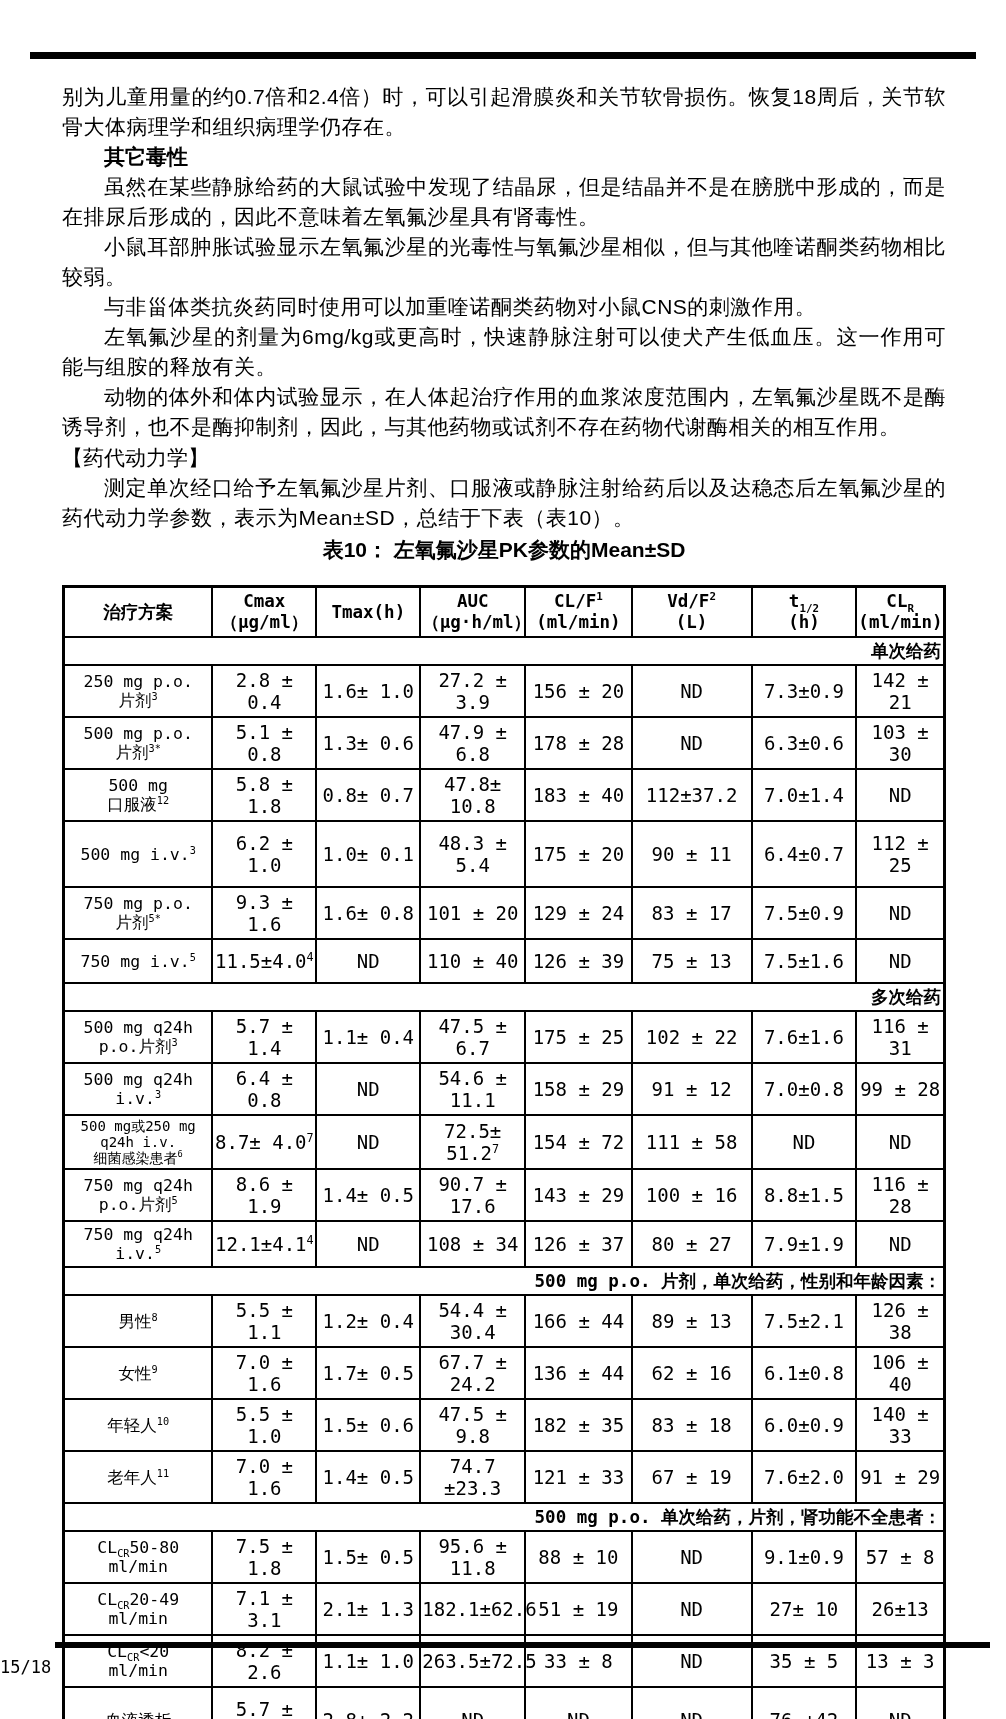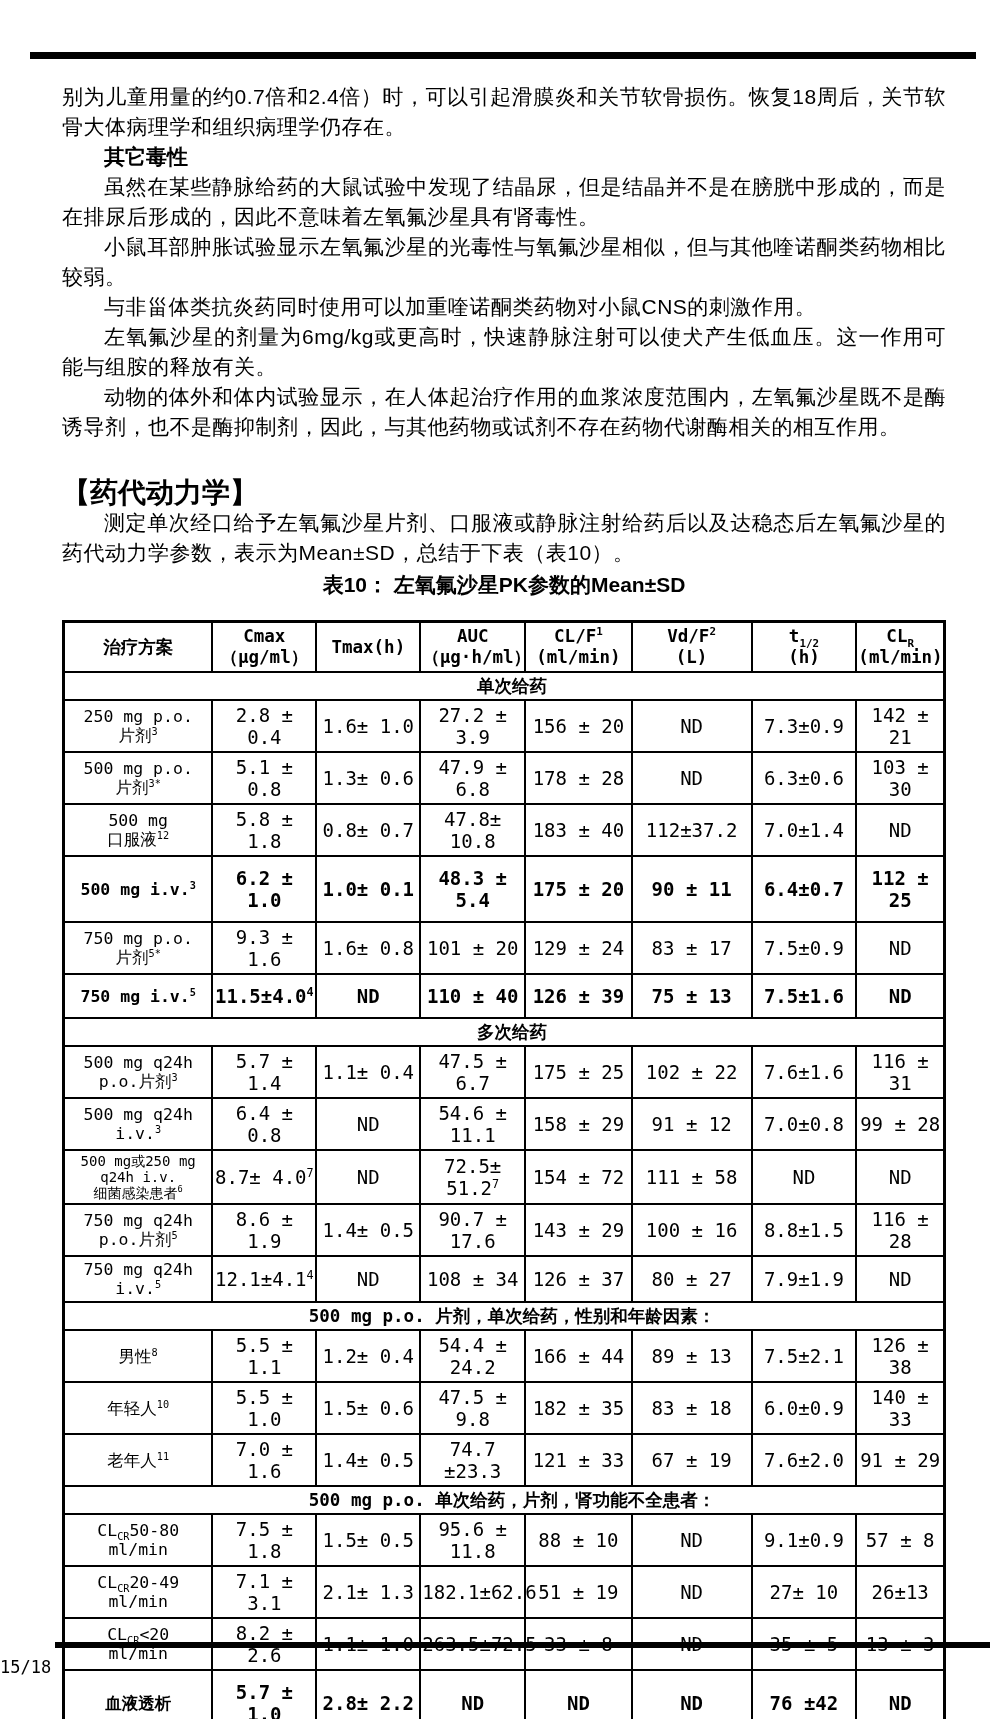--- a/index.html
+++ b/index.html
@@ -7,34 +7,34 @@
   body {
     width:1006px; height:1719px; position:relative;
     font-family:"Liberation Sans", sans-serif;
     color:#000;
   }
   .top-rule { position:absolute; top:52px; left:30px; right:30px; height:7px; background:#000; }
   .content { position:absolute; top:82px; left:62px; right:60px; }
   .para { font-size:21px; line-height:30px; text-align:justify; letter-spacing:0.5px; }
   .indent { text-indent:2em; }
   .h-tox { font-size:21px; line-height:30px; font-weight:bold; text-indent:2em; }
-  .h-pk { font-size:28px; line-height:31px; font-weight:bold;margin-top:35px; }
+  .h-pk { font-size:21px; line-height:31px; font-weight:normal; }
   .table-title { text-align:center; font-weight:bold; font-size:21px; line-height:30px; margin:2px 0 20px; }
   table {
     width:100%; border-collapse:collapse; table-layout:fixed;
     font-family:"DejaVu Sans Mono", monospace;
     border:3px solid #000;
   }
   th, td { border:2px solid #000; text-align:center; vertical-align:middle; }
   thead th { font-weight:bold; font-size:17.5px; line-height:21px; padding:3px 1px; }
   td.value-cell { font-size:19px; line-height:22px; padding:3px 1px; }
   td.row-label { font-size:16.5px; line-height:19px; padding:3px 1px; }
   td.row-label.small { font-size:14px; line-height:16px; padding:2px 1px; }
-  tr.section td { text-align:center; font-weight:bold; font-size:17.5px; line-height:20px; padding:3px 2px 3px 18px; }
-  tr.tall td { padding-top:10px; padding-bottom:10px;font-weight:bold; }
+  tr.section td { text-align:right; font-weight:bold; font-size:17.5px; line-height:20px; padding:3px 2px 3px 18px; }
+  tr.tall td { padding-top:10px; padding-bottom:10px; }
   sup { font-size:62%; vertical-align:super; line-height:0; }
   sub { font-size:62%; vertical-align:sub; line-height:0; }
   .bottom-rule { position:absolute; top:1642px; left:55px; right:16px; height:6px; background:#000; }
   .page-number {
     position:absolute; top:1655px; left:0; right:0;
     font-size:17px; line-height:24px;
     font-family:"DejaVu Sans Mono", monospace;
   }
 </style>
 </head>
@@ -195,25 +195,35 @@
           <td class="value-cell">7.9±1.9</td>
           <td class="value-cell">ND</td>
         </tr>
         <tr class="section">
           <td colspan="8">500 mg p.o. 片剂，单次给药，性别和年龄因素：</td>
         </tr>
         <tr class="">
           <td class="row-label">男性<sup>8</sup></td>
           <td class="value-cell">5.5 ± 1.1</td>
           <td class="value-cell">1.2± 0.4</td>
-          <td class="value-cell">54.4 ± 24.2</td>
+          <td class="value-cell">54.4 ± 30.4</td>
           <td class="value-cell">166 ± 44</td>
           <td class="value-cell">89 ± 13</td>
           <td class="value-cell">7.5±2.1</td>
           <td class="value-cell">126 ± 38</td>
+        </tr>
+        <tr class="">
+          <td class="row-label">女性<sup>9</sup></td>
+          <td class="value-cell">7.0 ± 1.6</td>
+          <td class="value-cell">1.7± 0.5</td>
+          <td class="value-cell">67.7 ± 24.2</td>
+          <td class="value-cell">136 ± 44</td>
+          <td class="value-cell">62 ± 16</td>
+          <td class="value-cell">6.1±0.8</td>
+          <td class="value-cell">106 ± 40</td>
         </tr>
         <tr class="">
           <td class="row-label">年轻人<sup>10</sup></td>
           <td class="value-cell">5.5 ± 1.0</td>
           <td class="value-cell">1.5± 0.6</td>
           <td class="value-cell">47.5 ± 9.8</td>
           <td class="value-cell">182 ± 35</td>
           <td class="value-cell">83 ± 18</td>
           <td class="value-cell">6.0±0.9</td>
           <td class="value-cell">140 ± 33</td>

